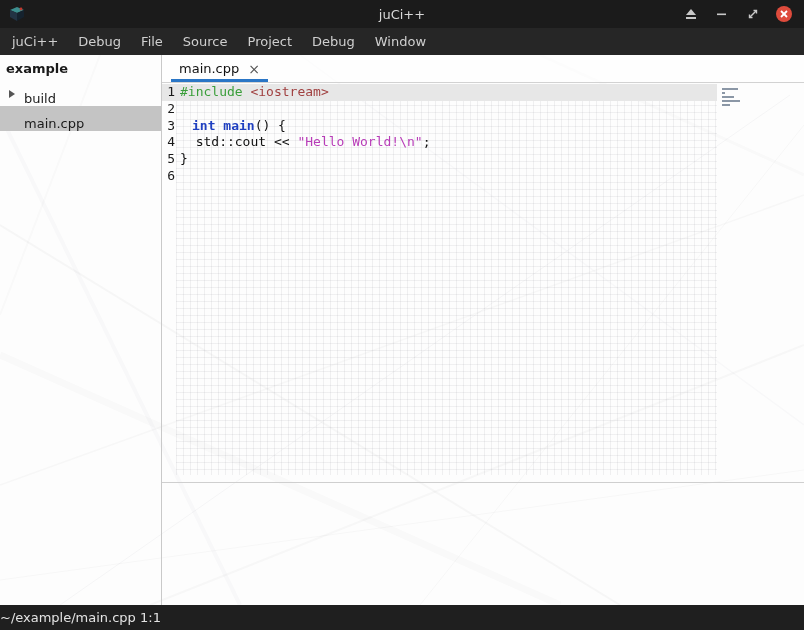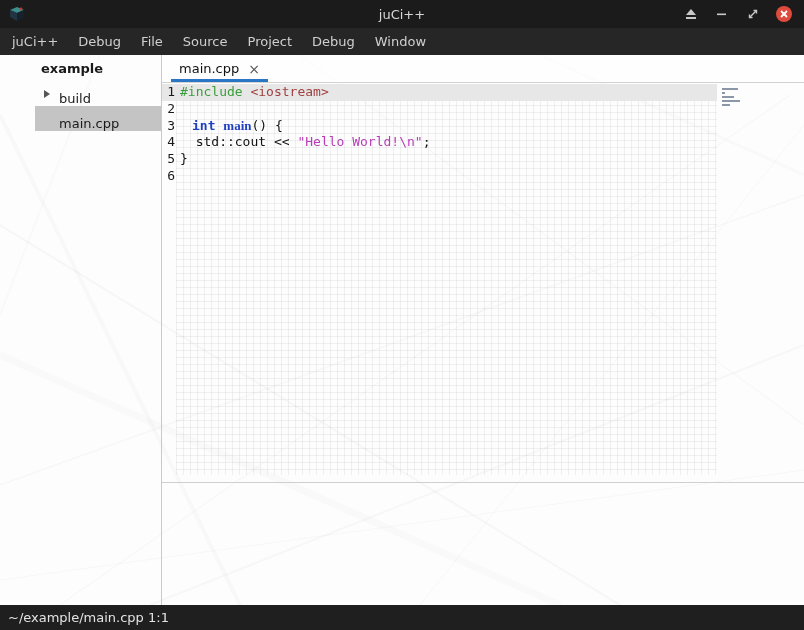--- a/index.html
+++ b/index.html
@@ -16,21 +16,21 @@
 
   
   .menubar { height:27px; background:#262626; display:flex; align-items:stretch; padding-left:2px; flex:none; }
   .menu-item { background:none; border:none; color:#cfcfcf; font-size:13px; font-family:inherit; padding:0 10px; cursor:default; }
 
   
   .content { position:relative; flex:1; display:flex; background:#fdfdfd; min-height:0; }
   .watermark { position:absolute; inset:0; z-index:0; pointer-events:none; }
 
   
-  .sidebar { position:relative; z-index:1; width:162px; flex:none; border-right:1px solid #c9c9c9; font-size:13px; color:#1a1a1a;padding-left:35px; }
+  .sidebar { position:relative; z-index:1; width:162px; flex:none; border-right:1px solid #c9c9c9; font-size:13px; color:#1a1a1a; }
   .tree-root { height:26px; display:flex; align-items:center; padding-left:6px; font-weight:bold; }
   .tree-item { position:relative; height:25px; display:flex; align-items:flex-end; padding-left:24px; }
   .tree-item.selected { background:#c4c4c4; }
   .expander { position:absolute; left:9px; top:50%; margin-top:-4px; width:0; height:0;
               border-left:6px solid #555; border-top:4px solid transparent; border-bottom:4px solid transparent; }
 
   
   .main { position:relative; z-index:1; flex:1; display:flex; flex-direction:column; min-width:0; }
   .tabbar { height:28px; flex:none; border-bottom:1px solid #d2d2d2; display:flex; align-items:stretch; padding-left:7px; background:rgba(255,255,255,0.55); }
   .tab { position:relative; display:flex; align-items:center; gap:9px; padding:0 10px; font-size:13px; color:#111; }
@@ -45,31 +45,31 @@
         linear-gradient(to bottom, rgba(120,120,130,0.10) 1px, transparent 1px);
       background-size:7px 7px; }
   .code-lines { position:relative; padding-top:1px; width:555px;
       font-family:"DejaVu Sans Mono","Liberation Mono",monospace; font-size:13px; line-height:16.8px; color:#111; }
   .code-row { display:flex; white-space:pre; height:16.8px; }
   .code-row.current { background:#e7e7e7; }
   .lnum { flex:none; width:13px; text-align:right; margin-right:5px; color:#1a1a1a; }
   .preproc { color:#3a9e3a; }
   .incl { color:#a04040;margin-top:28px; }
   .kw { color:#2040c0; font-weight:bold;margin-left:12px; }
-  .fn { color:#2040c0; font-weight:bold;font-family:Liberation Serif, serif; }
+  .fn { color:#2040c0; font-weight:bold; }
   .ns { font-weight:normal; color:#111; }
   .str { color:#b83db8; }
   .minimap { position:absolute; top:3px; right:56px; width:26px; }
   .mbar { height:2px; background:#8b97a6; margin:2px 0; }
 
   
   .bottom-panel { flex:1; border-top:1px solid #cfcfcf; background:transparent; }
 
   
-  .statusbar { height:25px; flex:none; background:#1f1f1f; color:#e3e3e3; font-size:13px; display:flex; align-items:center; padding-left:8px; }
+  .statusbar { height:25px; flex:none; background:#1f1f1f; color:#e3e3e3; font-size:13px; display:flex; align-items:center; }
 </style>
 </head>
 <body>
 
 <div class="window">
 
   <div class="titlebar">
     <span class="app-icon">
       <svg width="16" height="16" viewBox="0 0 16 16">
         <polygon points="8,1 15,4 8,7 1,4" fill="#3c8f8f"></polygon>

